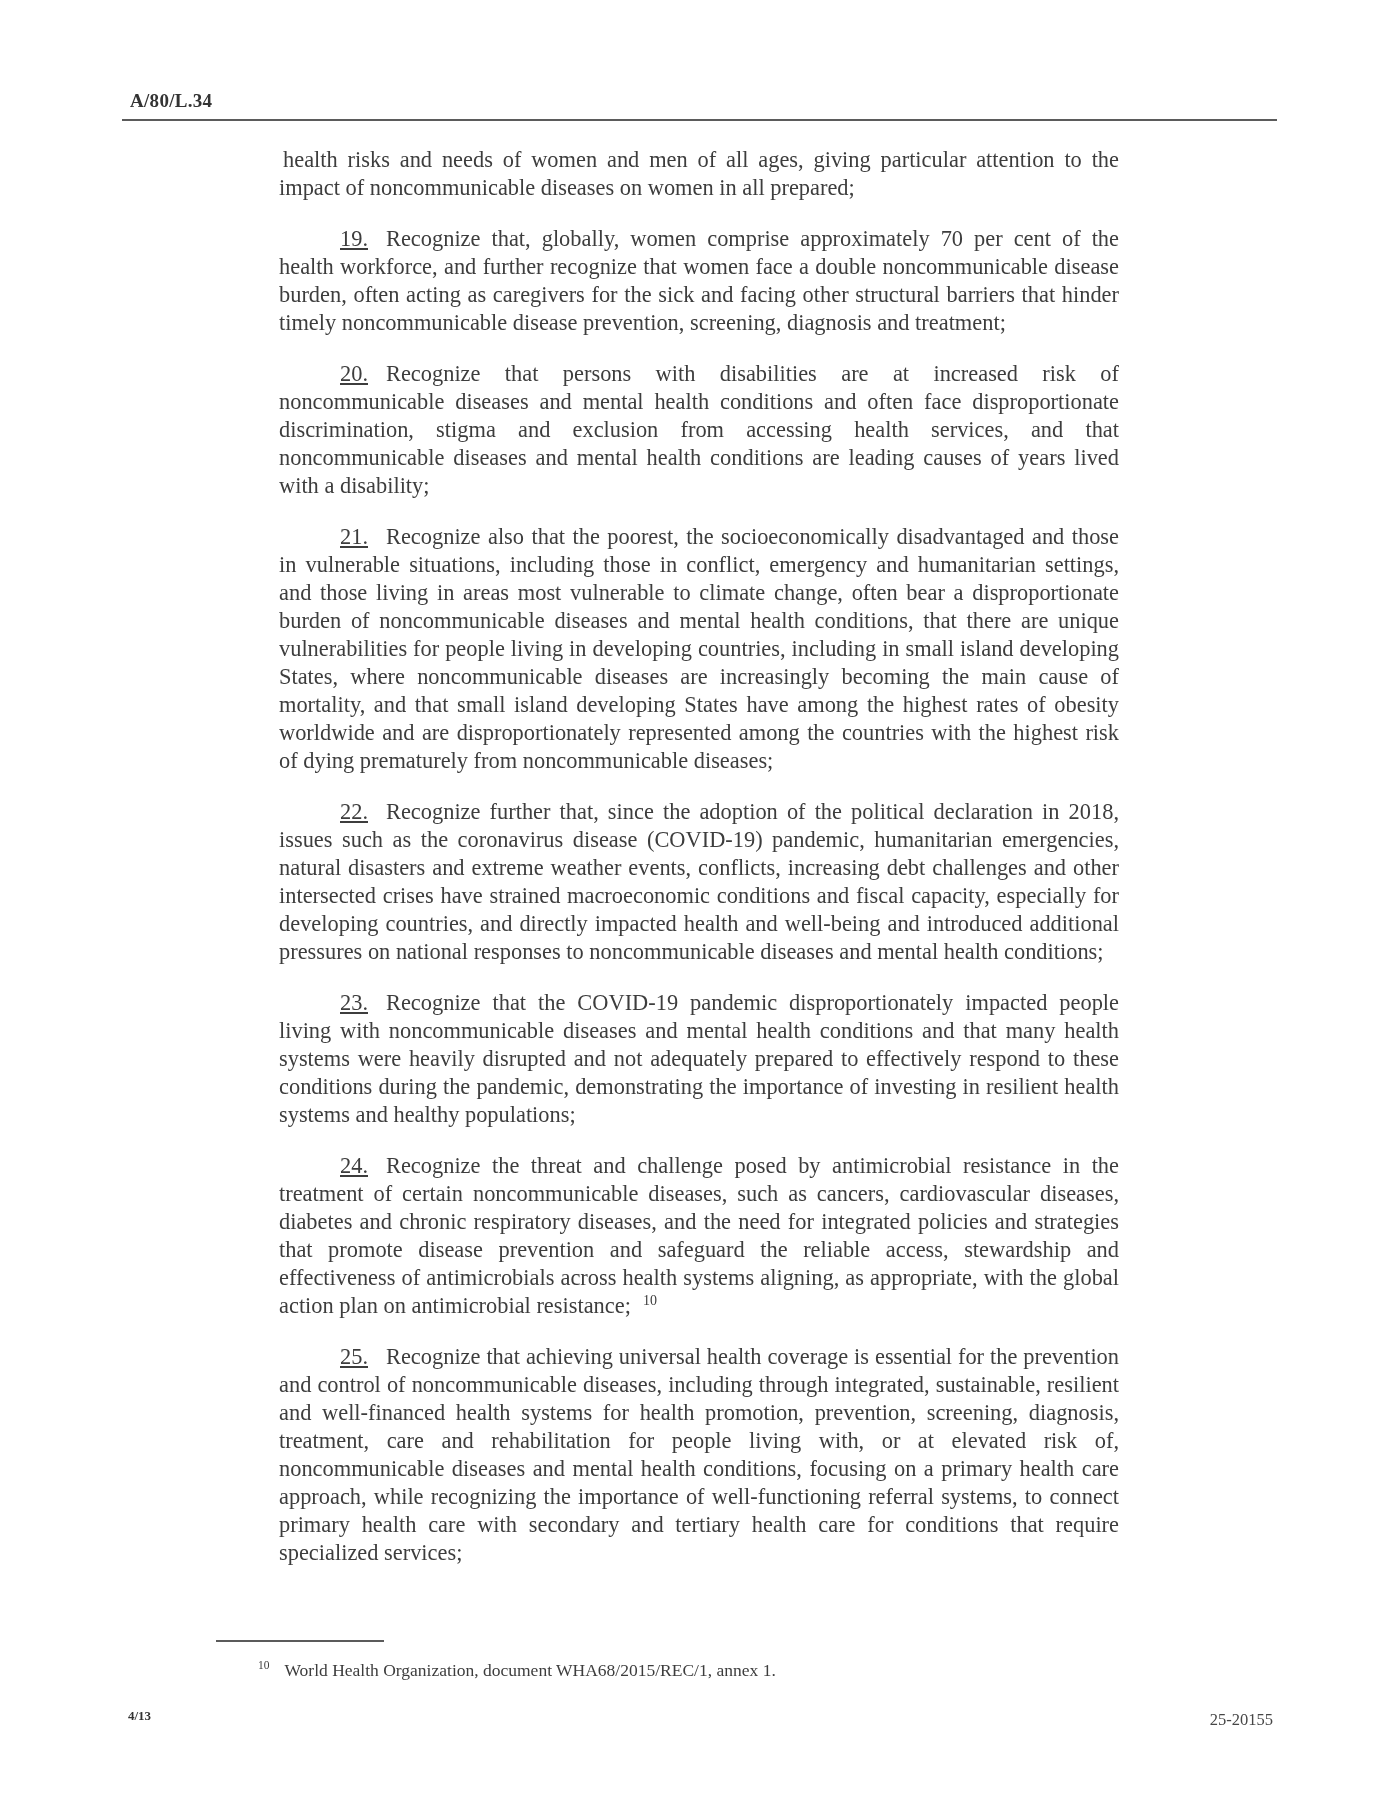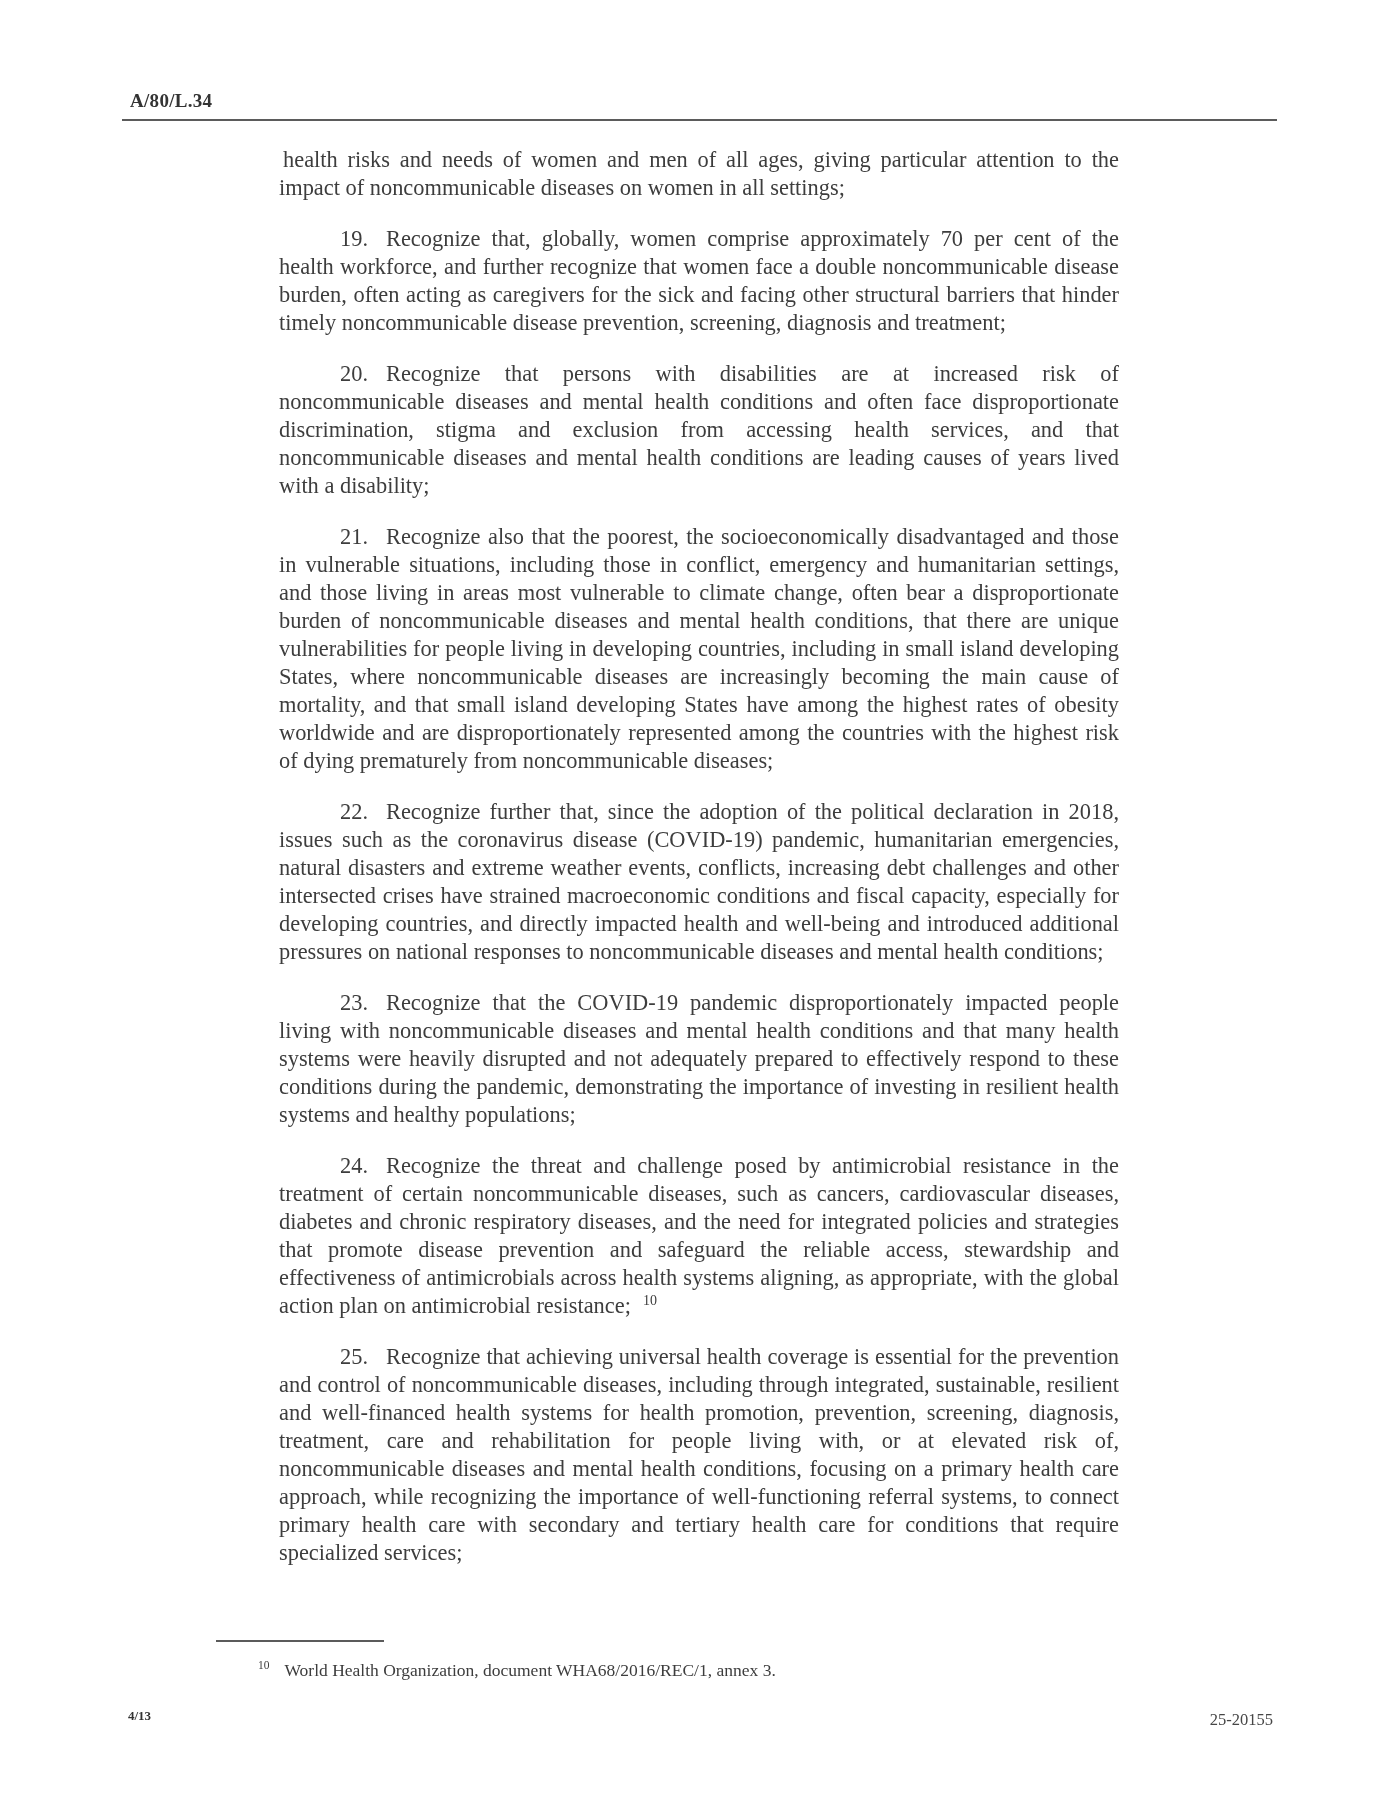--- a/index.html
+++ b/index.html
@@ -40,21 +40,21 @@
     top: 134px;
     width: 856px;
     font-size: 22.4px;
     line-height: 28px;
     text-align: justify;
     color: #3d3d3d;
   }
   .para { margin-bottom: 15px; }
   .para:last-child { margin-bottom: 0; }
   .para.numbered { text-indent: 57px; }
-  .para-num { padding-right: 14px; }
+  .para-num { padding-right: 14px; text-decoration: underline; }
   .fn-ref {
     font-size: 14px;
     line-height: 0;
     vertical-align: super;
     margin-left: 4px;
   }
   .footnote-sep {
     position: absolute;
     left: 212px;
     top: 1636px;
@@ -96,40 +96,40 @@
 </head>
 <body>
 
 <div class="page">
 
   <div class="doc-symbol">A/80/L.34</div>
 
   <div class="header-rule"></div>
 
   <main class="content">
-  <p class="para"><span class="para-text">health risks and needs of women and men of all ages, giving particular attention to the impact of noncommunicable diseases on women in all settings;</span></p>
+  <p class="para"><span class="para-text">health risks and needs of women and men of all ages, giving particular attention to the impact of noncommunicable diseases on women in all prepared;</span></p>
 
   <p class="para numbered"><span class="para-num">19.</span><span class="para-text">Recognize that, globally, women comprise approximately 70 per cent of the health workforce, and further recognize that women face a double noncommunicable disease burden, often acting as caregivers for the sick and facing other structural barriers that hinder timely noncommunicable disease prevention, screening, diagnosis and treatment;</span></p>
 
   <p class="para numbered"><span class="para-num">20.</span><span class="para-text">Recognize that persons with disabilities are at increased risk of noncommunicable diseases and mental health conditions and often face disproportionate discrimination, stigma and exclusion from accessing health services, and that noncommunicable diseases and mental health conditions are leading causes of years lived with a disability;</span></p>
 
   <p class="para numbered"><span class="para-num">21.</span><span class="para-text">Recognize also that the poorest, the socioeconomically disadvantaged and those in vulnerable situations, including those in conflict, emergency and humanitarian settings, and those living in areas most vulnerable to climate change, often bear a disproportionate burden of noncommunicable diseases and mental health conditions, that there are unique vulnerabilities for people living in developing countries, including in small island developing States, where noncommunicable diseases are increasingly becoming the main cause of mortality, and that small island developing States have among the highest rates of obesity worldwide and are disproportionately represented among the countries with the highest risk of dying prematurely from noncommunicable diseases;</span></p>
 
   <p class="para numbered"><span class="para-num">22.</span><span class="para-text">Recognize further that, since the adoption of the political declaration in 2018, issues such as the coronavirus disease (COVID-19) pandemic, humanitarian emergencies, natural disasters and extreme weather events, conflicts, increasing debt challenges and other intersected crises have strained macroeconomic conditions and fiscal capacity, especially for developing countries, and directly impacted health and well-being and introduced additional pressures on national responses to noncommunicable diseases and mental health conditions;</span></p>
 
   <p class="para numbered"><span class="para-num">23.</span><span class="para-text">Recognize that the COVID-19 pandemic disproportionately impacted people living with noncommunicable diseases and mental health conditions and that many health systems were heavily disrupted and not adequately prepared to effectively respond to these conditions during the pandemic, demonstrating the importance of investing in resilient health systems and healthy populations;</span></p>
 
   <p class="para numbered"><span class="para-num">24.</span><span class="para-text">Recognize the threat and challenge posed by antimicrobial resistance in the treatment of certain noncommunicable diseases, such as cancers, cardiovascular diseases, diabetes and chronic respiratory diseases, and the need for integrated policies and strategies that promote disease prevention and safeguard the reliable access, stewardship and effectiveness of antimicrobials across health systems aligning, as appropriate, with the global action plan on antimicrobial resistance;</span><sup class="fn-ref">10</sup></p>
 
   <p class="para numbered"><span class="para-num">25.</span><span class="para-text">Recognize that achieving universal health coverage is essential for the prevention and control of noncommunicable diseases, including through integrated, sustainable, resilient and well-financed health systems for health promotion, prevention, screening, diagnosis, treatment, care and rehabilitation for people living with, or at elevated risk of, noncommunicable diseases and mental health conditions, focusing on a primary health care approach, while recognizing the importance of well-functioning referral systems, to connect primary health care with secondary and tertiary health care for conditions that require specialized services;</span></p>
 </main>
 
   <div class="footnote-sep"></div>
 
   <div class="footnote">
-    <sup class="fn-marker">10</sup><span>World Health Organization, document WHA68/2016/REC/1, annex 3.</span>
+    <sup class="fn-marker">10</sup><span>World Health Organization, document WHA68/2015/REC/1, annex 1.</span>
   </div>
 
   <div class="footer-page">4/13</div>
 
   <div class="footer-job">25-20155</div>
 
 </div>
 
 </body></html>

